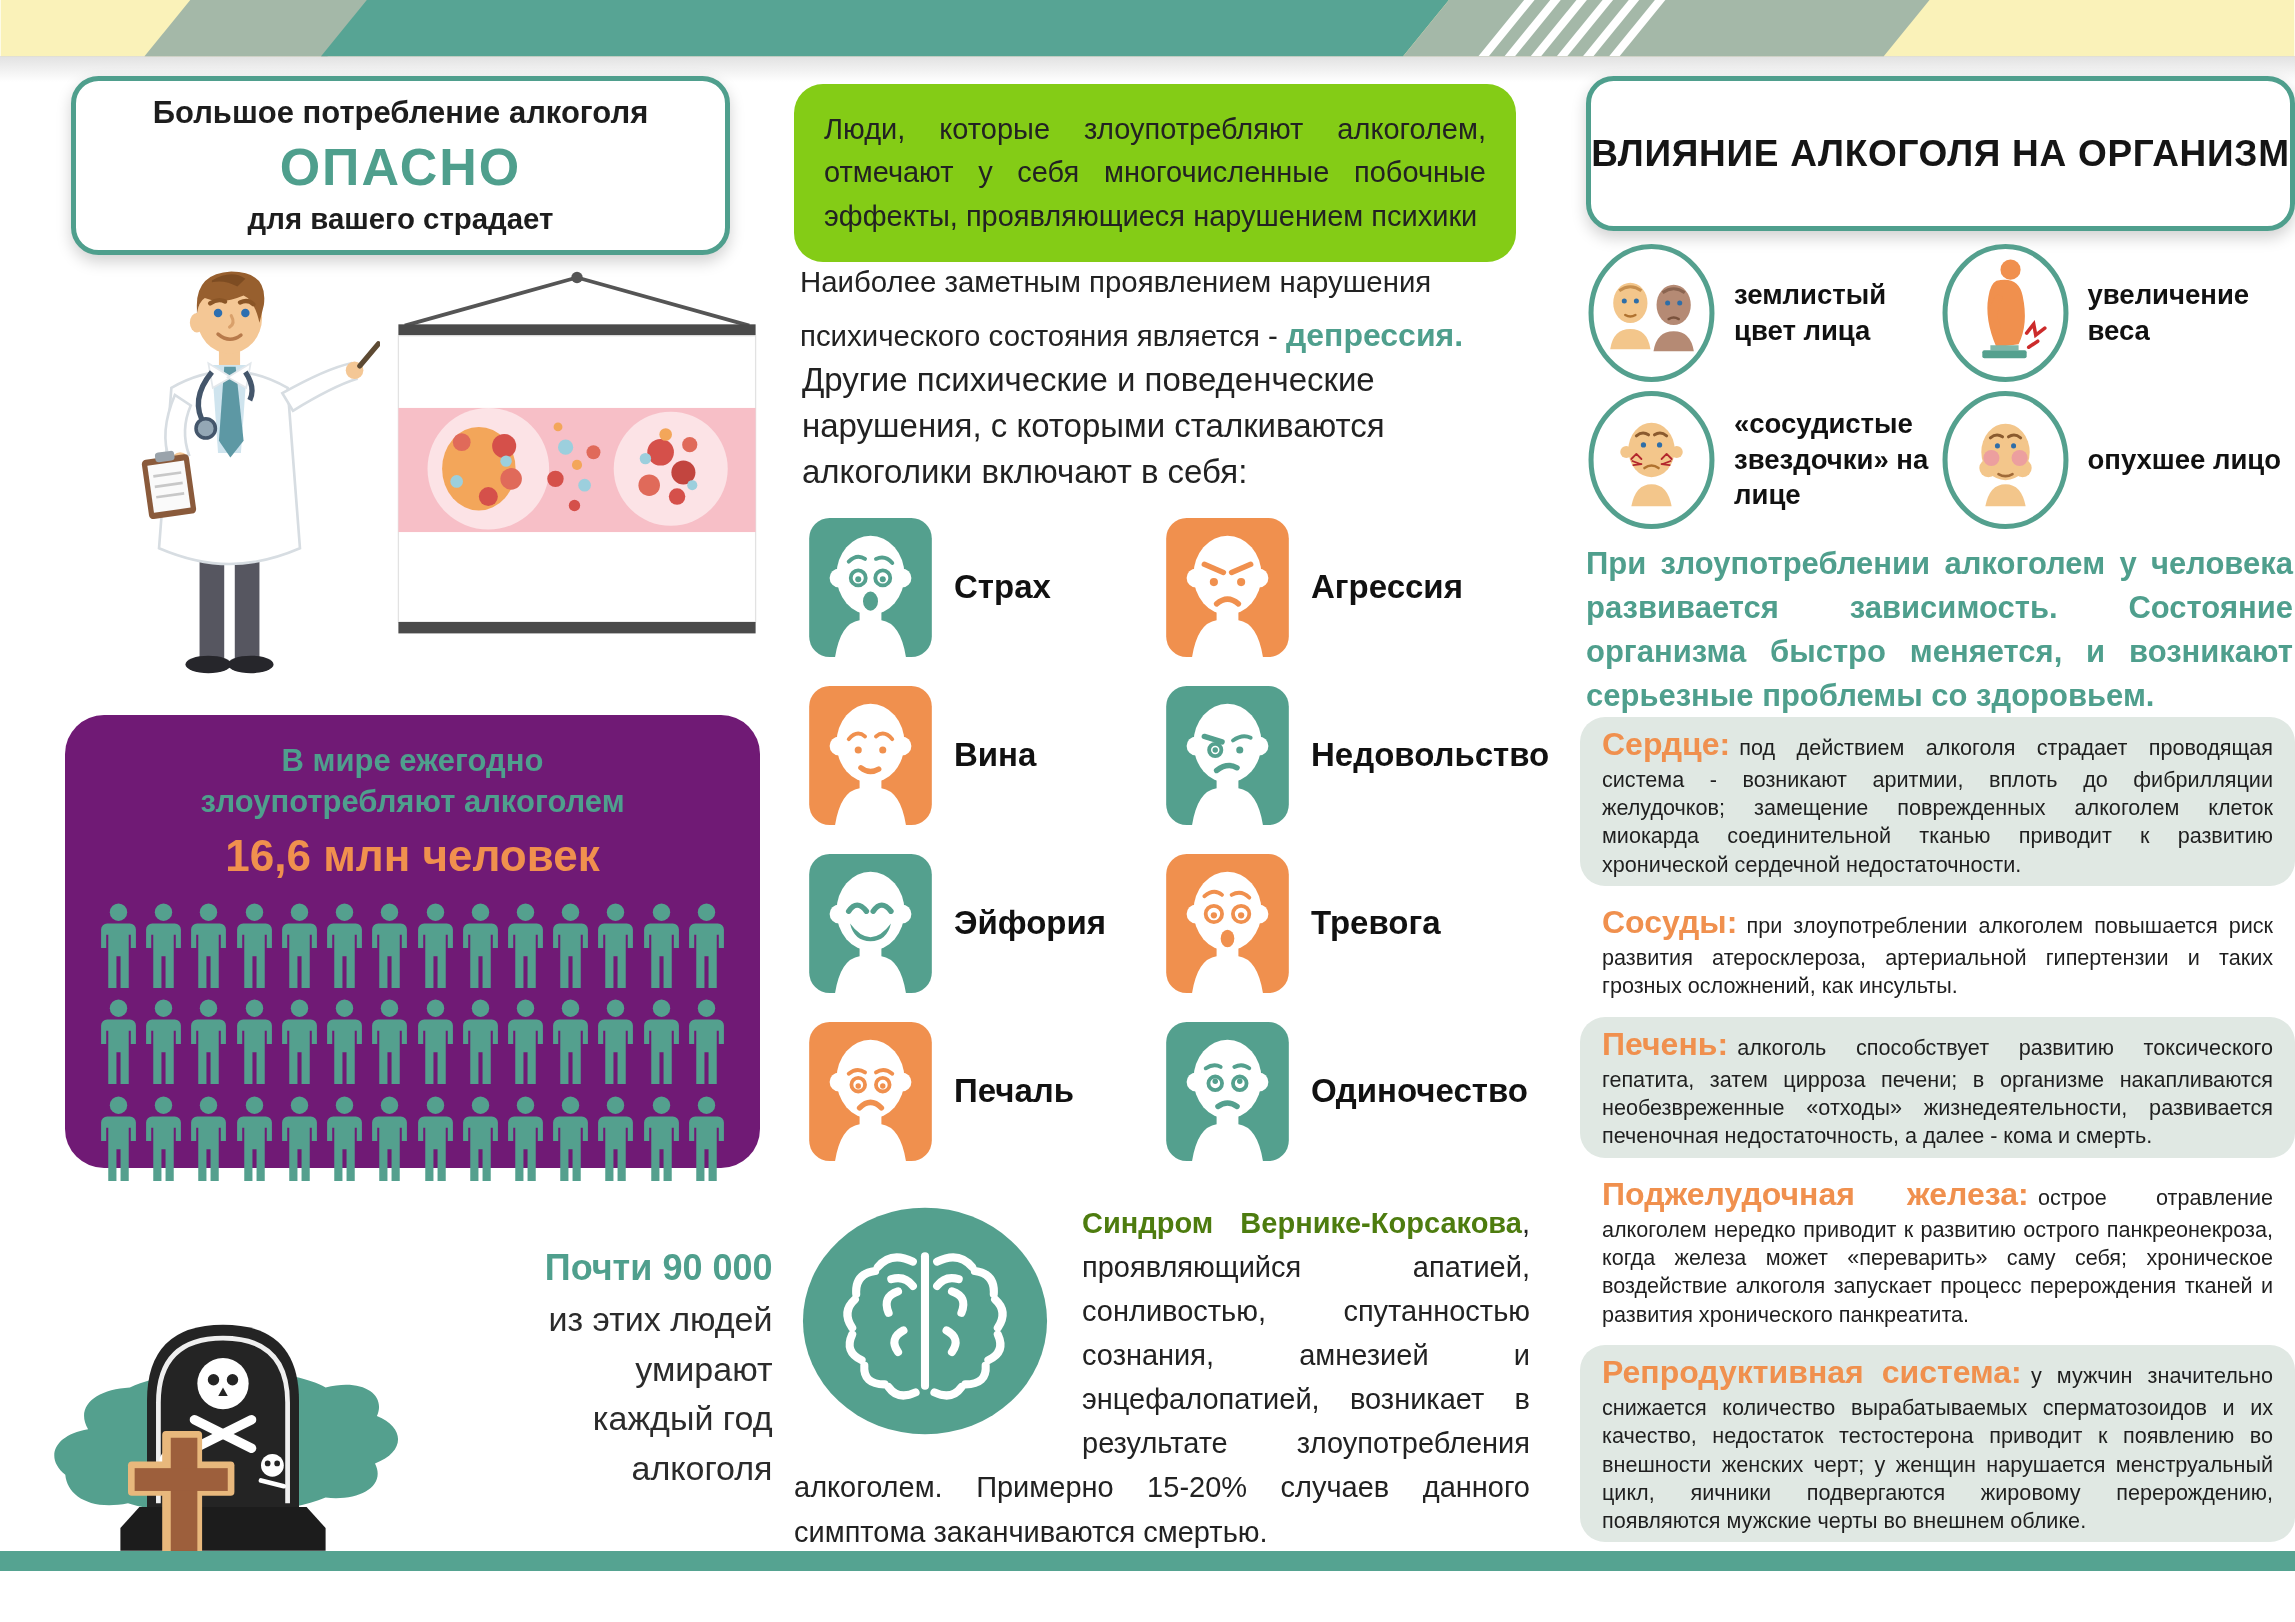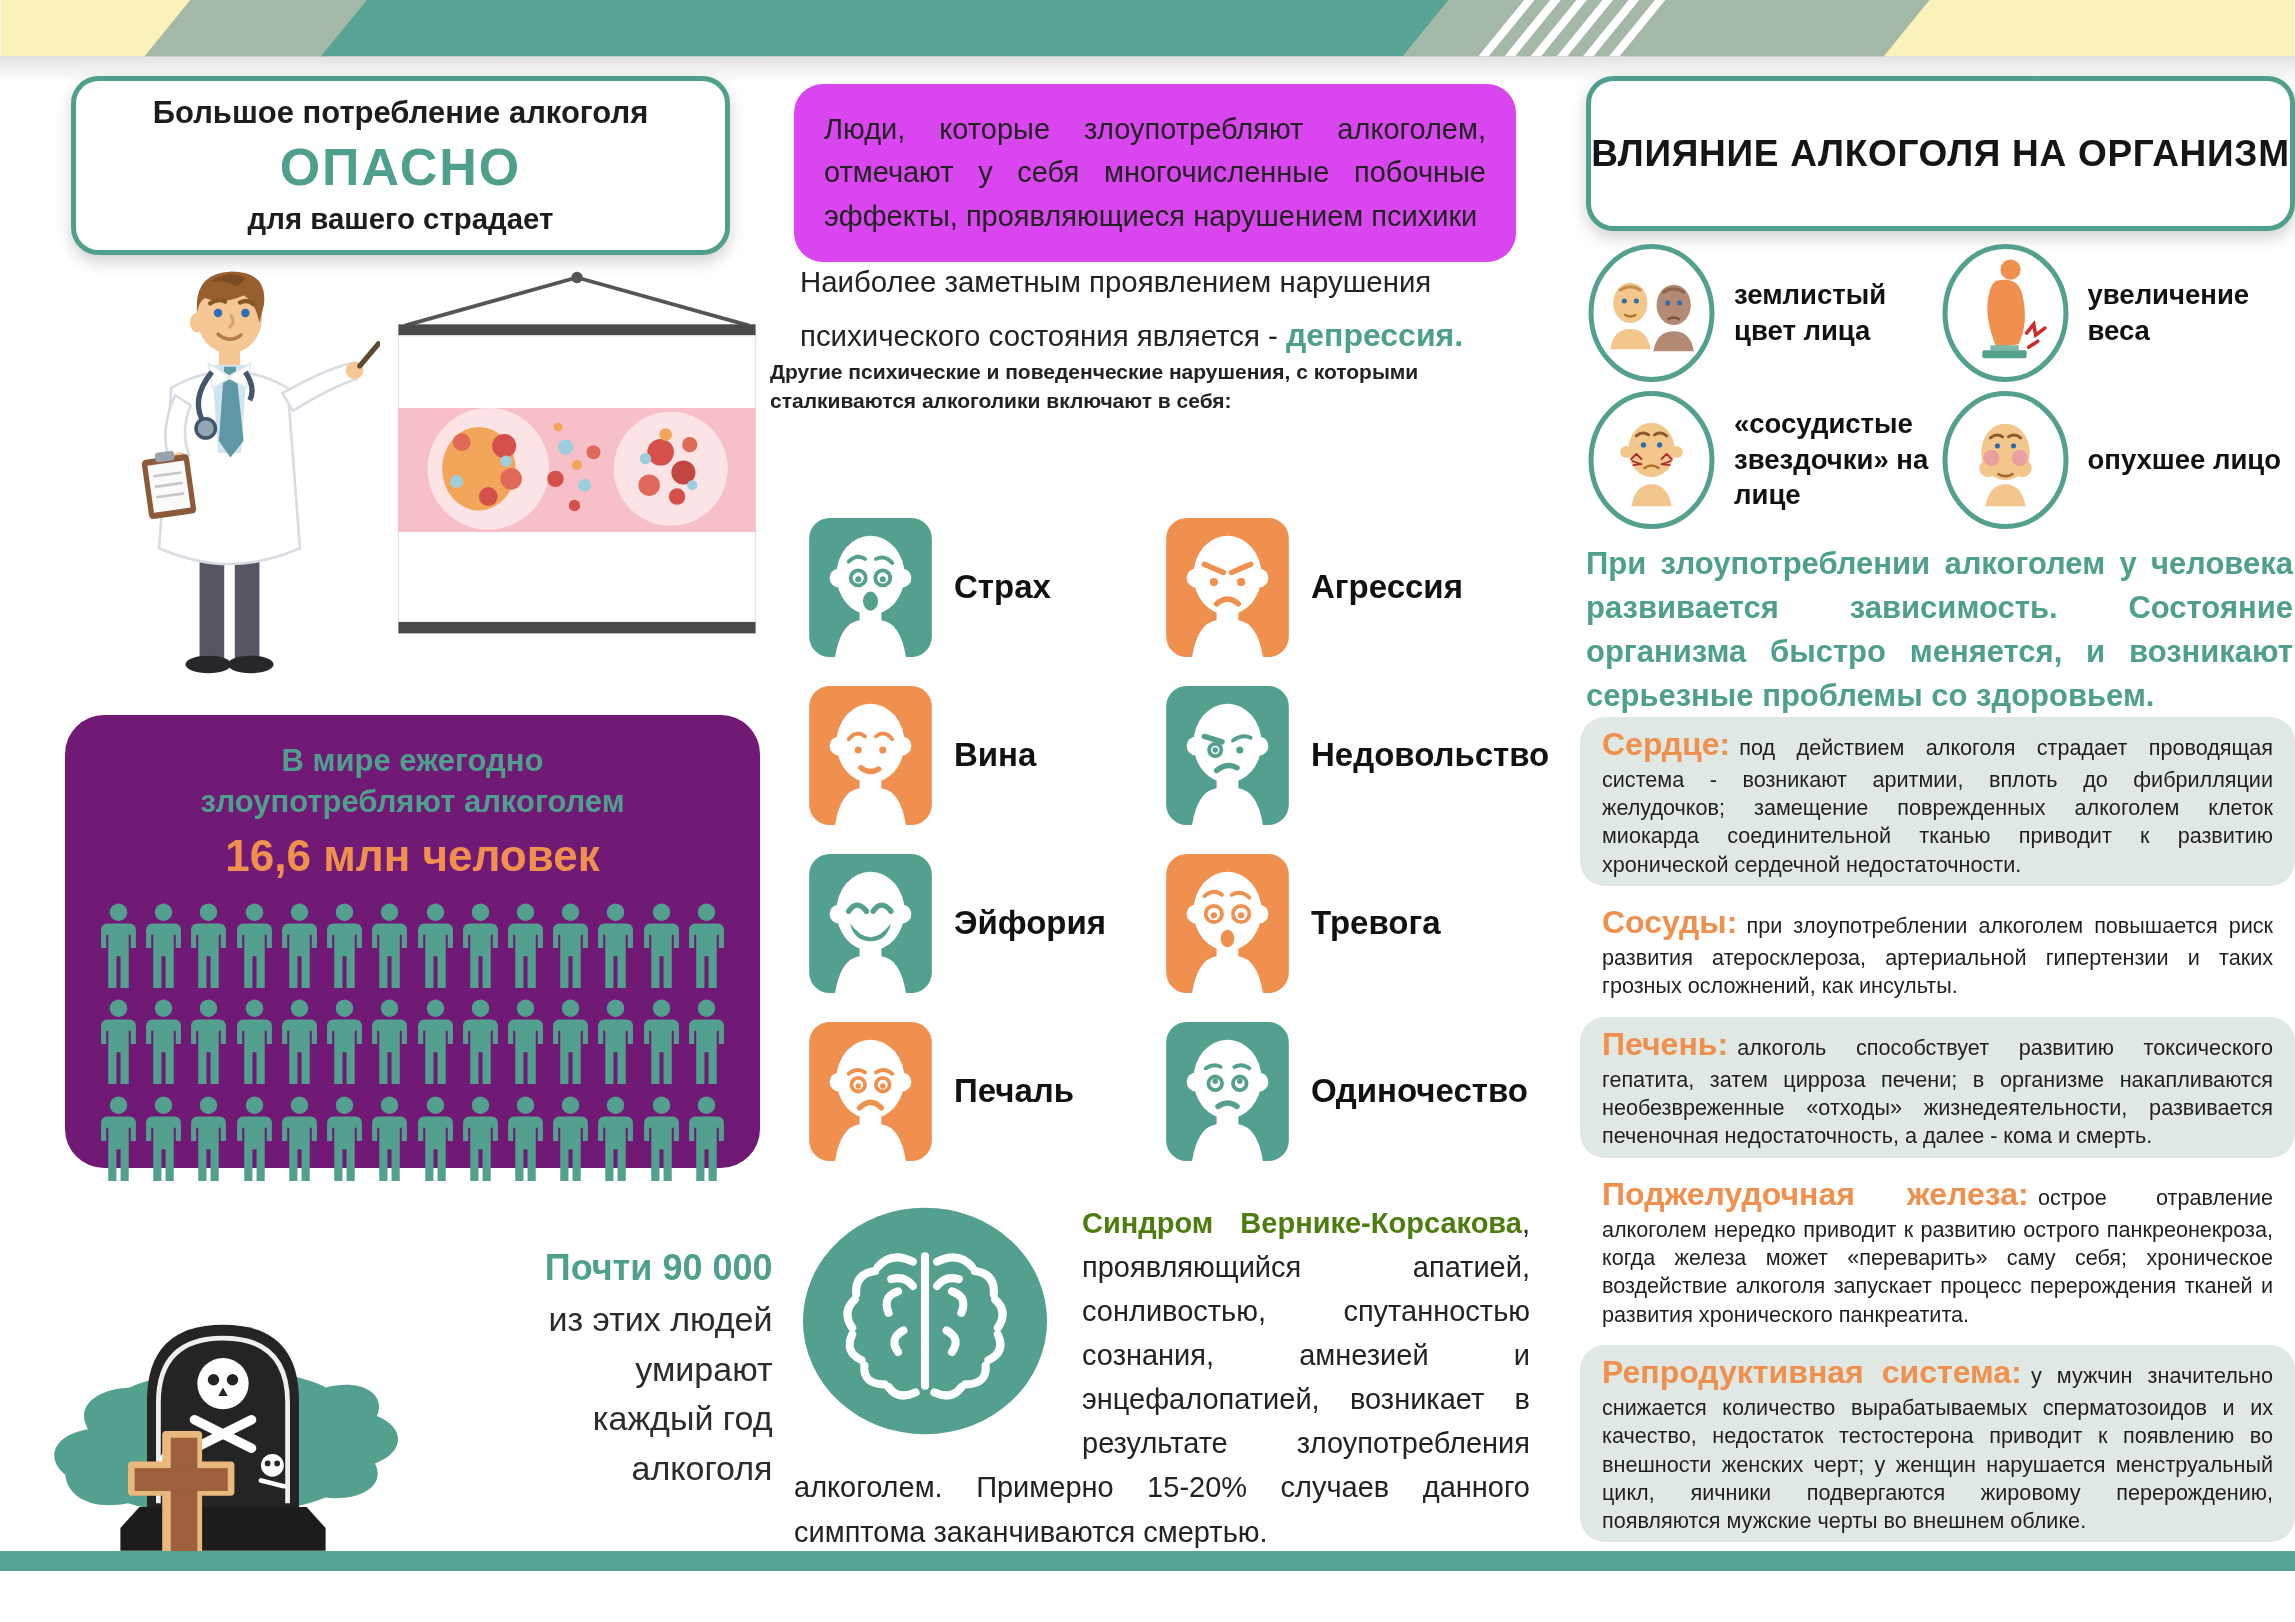--- a/index.html
+++ b/index.html
@@ -8,21 +8,21 @@
 
   
   .top-band{position:absolute;left:0;top:0;width:2295px;height:85px;}
   .band-shadow{position:absolute;left:0;top:56px;width:2295px;height:26px;
                background:linear-gradient(rgba(90,90,90,.18),rgba(0,0,0,0));}
 
   
   .outline-box{position:absolute;background:#fff;border:5.9px solid #4f9f8d;border-radius:27.5px;
                box-shadow:0 6.5px 14.4px rgba(0,0,0,.18);display:flex;flex-direction:column;
                align-items:center;justify-content:center;text-align:center;}
-  .soft-box{background:#d946ef;border-radius:29px;}
+  .soft-box{background:#84cc16;border-radius:29px;}
 
   
   .title-box{left:71px;top:76px;width:649px;height:169px;}
   .title-line1{font-size:31px;font-weight:700;color:#1d1d1d;}
   .title-opasno{font-size:52px;font-weight:700;color:#4f9f8d;letter-spacing:2px;margin:6.5px 0 5.2px;}
   .title-line3{font-size:29.4px;font-weight:700;color:#1d1d1d;}
 
   .doctor-scene{position:absolute;left:79px;top:254px;width:700px;height:458px;}
   .doctor-svg{position:absolute;left:0;top:0;}
   .banner-svg{position:absolute;left:308px;top:0;}
@@ -39,21 +39,21 @@
   .grave-svg{position:absolute;left:0;top:19.6px;}
   .deaths-text{position:absolute;right:6.5px;top:6.5px;width:380px;text-align:right;}
   .deaths-headline{font-size:36px;font-weight:700;color:#4f9f8d;margin-bottom:6.5px;}
   .death-line{font-size:34px;color:#2b2b2b;line-height:1.46;}
 
   
   .intro-box{position:absolute;left:794px;top:84px;width:722px;box-sizing:border-box;
              padding:23.6px 30px;font-size:29px;line-height:1.5;text-align:justify;color:#222;}
   .para2{position:absolute;left:800px;top:257px;width:726px;font-size:29.4px;line-height:1.72;color:#222;}
   .para2 .hl{color:#4f9f8d;font-weight:700;font-size:32px;}
-  .para3{position:absolute;left:770px;top:357px;width:667px;font-size:21px;line-height:1.4;color:#222;font-weight:bold;}
+  .para3{position:absolute;left:802px;top:357px;width:667px;font-size:33px;line-height:1.4;color:#222;}
 
   .emo-grid{position:absolute;left:809px;top:503px;width:753px;height:671px;
             display:grid;grid-template-columns:357px 396px;grid-auto-rows:168px;}
   .emo-cell{display:flex;align-items:center;}
   .emo-icon{width:123px;height:139px;flex:0 0 auto;}
   .emo-teal{color:#54a08e;} .emo-orange{color:#f0904e;}
   .emo-label{font-size:33px;font-weight:700;color:#111;margin-left:22px;}
   .feat{stroke:currentColor;stroke-width:2.8;fill:none;stroke-linecap:round;}
   .featb{stroke:currentColor;stroke-width:4;fill:none;stroke-linecap:round;}
   .f{fill:currentColor;stroke:none;}

